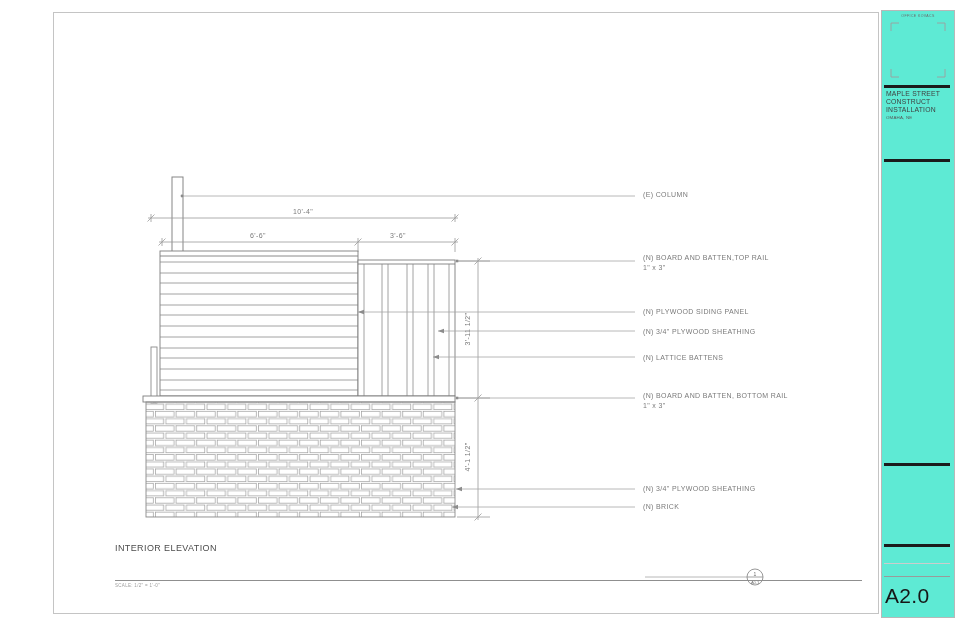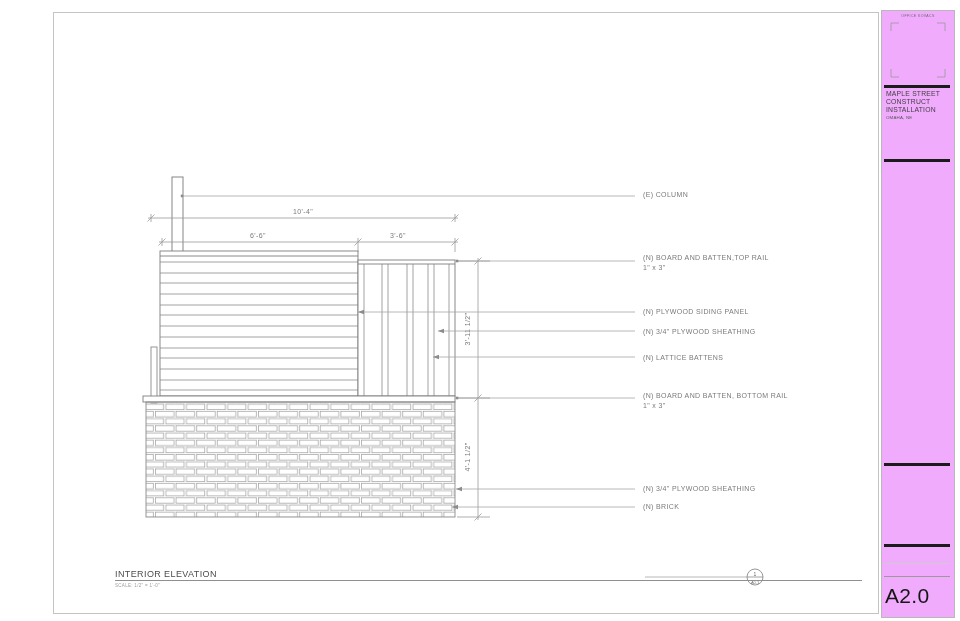--- a/index.html
+++ b/index.html
@@ -17,34 +17,34 @@
   .drawing-svg{left:0;top:0;}
   
   .ann{
     position:absolute;left:643px;
     color:#7a7a7a;font-size:7px;letter-spacing:.35px;white-space:nowrap;
     line-height:8px;
   }
   .ann-sub{margin-top:2px;}
   
   .view-title{
-    left:115px;top:569px;color:#4c4c4c;font-size:9px;letter-spacing:.4px;
+    left:115px;top:543px;color:#4c4c4c;font-size:9px;letter-spacing:.4px;
     white-space:nowrap;
   }
   .view-title-rule{
     left:115px;top:580px;width:747px;height:0;border-top:1px solid #8f8f8f;
   }
   .view-scale{
     left:115px;top:583px;color:#9d9d9d;font-size:4.5px;letter-spacing:.3px;
     white-space:nowrap;
   }
   
   .title-block{
     left:881px;top:10px;width:72px;height:606px;
-    border:1px solid #b8b8b8;background:#f0abfc;
+    border:1px solid #b8b8b8;background:#5eead4;
   }
   .tb-office{
     position:absolute;left:0;top:3px;width:100%;text-align:center;
     font-size:3.5px;color:#6a6a6a;letter-spacing:.4px;white-space:nowrap;
   }
   .tb-logo{position:absolute;left:8px;top:11px;}
   .tb-rule{position:absolute;left:2px;width:66px;background:#1b1b1b;}
   .tb-rule.thick{height:2.5px;}
   .tb-rule.thin{height:1px;background:#9a9a9a;}
   .tb-rule.faint{height:1px;background:#cccccc;}

